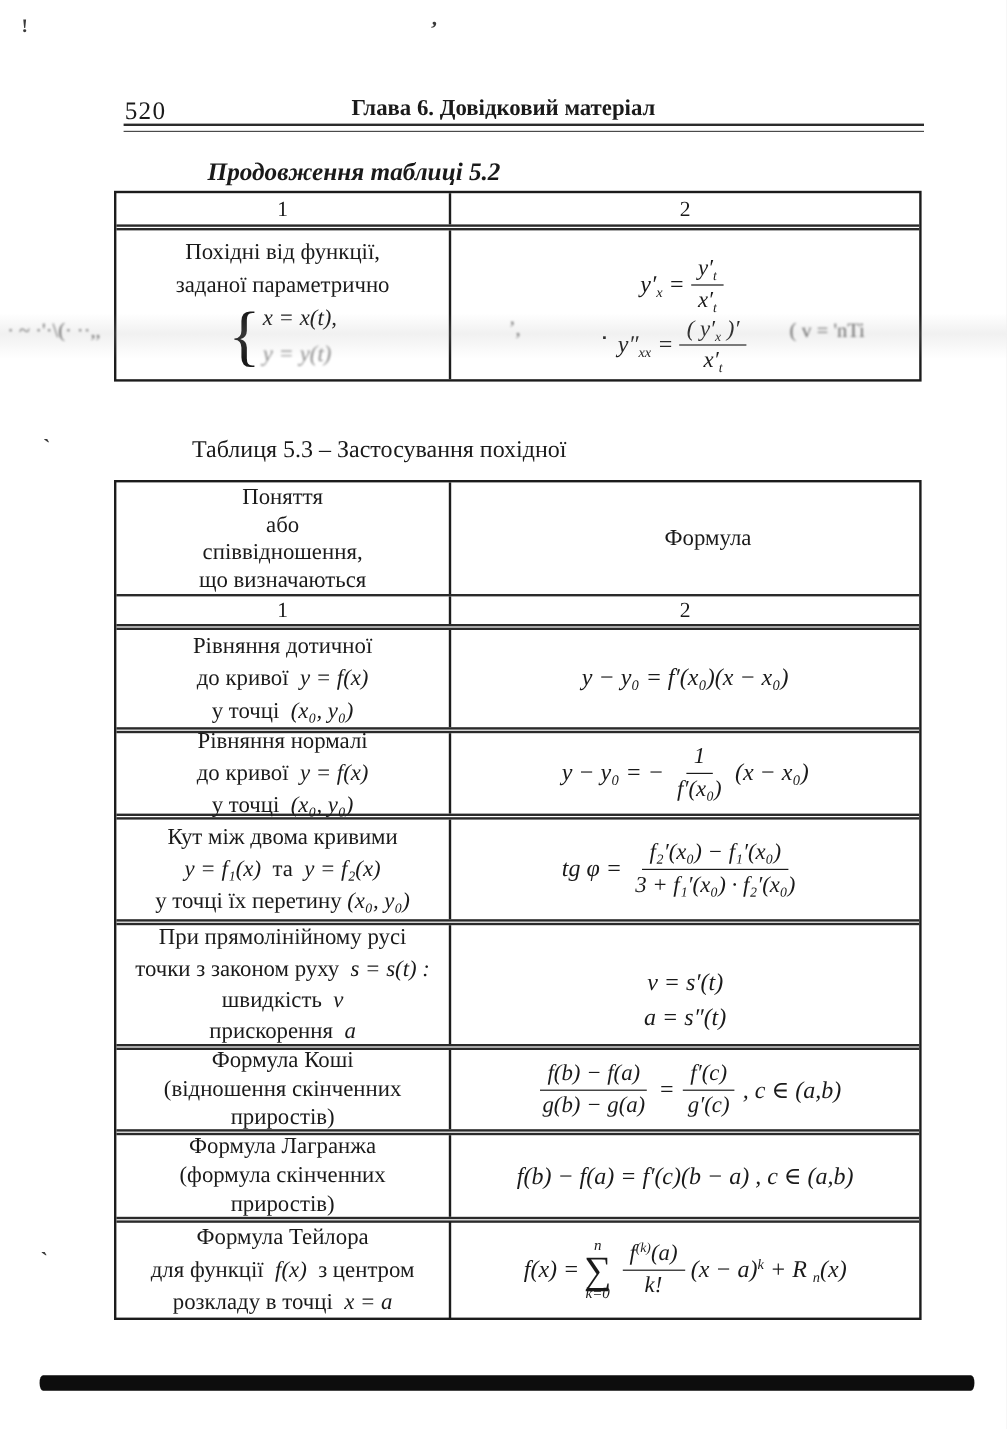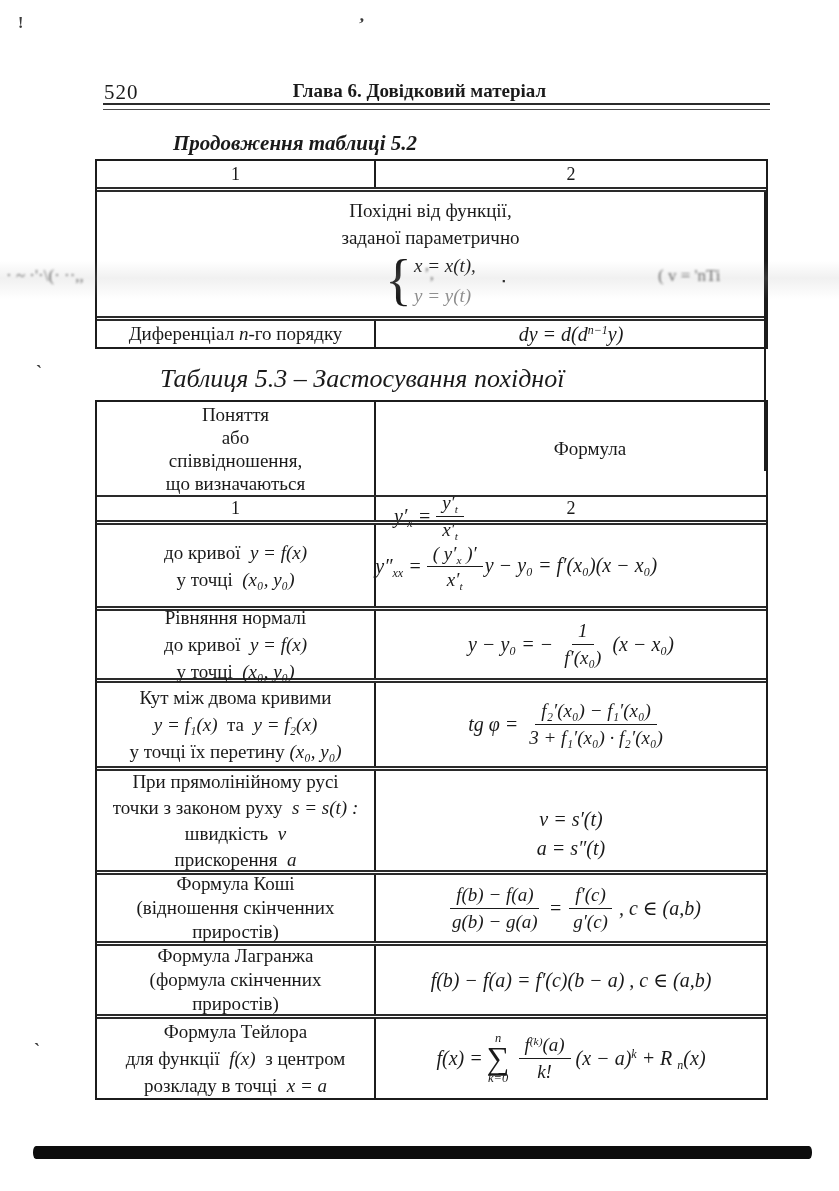--- a/index.html
+++ b/index.html
@@ -16,21 +16,21 @@
   sub{vertical-align:-0.35em;}
 
   
   .pgnum{left:104px;top:80px;font-size:21px;letter-spacing:1px;}
   .chap{left:0;top:80px;width:839px;text-align:center;font-size:19px;font-weight:bold;}
   .hdrule{left:103px;top:103px;width:667px;height:4px;
     border-top:2.5px solid #2b2b2b;border-bottom:1.5px solid #4a4a4a;}
 
   
   .cap52{left:173px;top:131px;font-size:21px;font-style:italic;font-weight:bold;}
-  .cap53{left:160px;top:364px;font-size:26px;font-style:italic;}
+  .cap53{left:160px;top:364px;font-size:20px;}
 
   
   .tbl{position:absolute;left:95px;width:673px;border:2.4px solid #1c1c1c;box-sizing:border-box;background:transparent;}
   .row{display:flex;box-sizing:border-box;}
   .sep{border-top:2.4px solid #2a2a2a;}
   .sepd{border-top:5px double #2a2a2a;}
   .cl{flex:0 0 279px;border-right:2.2px solid #1c1c1c;box-sizing:border-box;
       display:flex;flex-direction:column;justify-content:center;align-items:center;
       text-align:center;font-size:19px;line-height:27px;}
   .cr{flex:1;display:flex;flex-direction:column;justify-content:center;align-items:center;
@@ -77,21 +77,21 @@
 
   <div class="abs cap52">Продовження таблиці 5.2</div>
 
   <div class="tbl" style="top:159px;">
 
     <div class="row" style="height:26px;">
       <div class="cl colhead">1</div>
       <div class="cr colhead2">2</div>
     </div>
 
-    <div class="row sepd" style="height:129px;flex-direction:column;">
+    <div class="row sepd" style="height:129px;">
       <div class="cl" style="justify-content:flex-start;padding-top:5px;">
         <div>Похідні від функції,</div>
         <div>заданої параметрично</div>
         <div class="brace-group">
           <span class="brace">{</span>
           <span class="syslines math">
             <span>x = x(t),</span>
             <span class="faded">y = y(t)</span>
           </span>
         </div>
@@ -107,28 +107,20 @@
         <div class="fline math">
           <span><span>y″</span><sub>xx</sub> <span>=</span></span>
           <span class="frac">
             <span class="num"><span>( y′</span><sub>x</sub><span> )′</span></span>
             <span class="den"><span>x′</span><sub>t</sub></span>
           </span>
         </div>
       </div>
     </div>
 
-    <div class="row sepd" style="height:31px;">
-      <div class="cl" style="line-height:normal;">
-        <div><span>Диференціал</span>&nbsp;<span class="math">n</span><span>-го порядку</span></div>
-      </div>
-      <div class="cr math">
-        <div><span>dy = d(d</span><sup>n−1</sup><span>y)</span></div>
-      </div>
-    </div>
   </div>
 
   <div class="abs band"></div>
   <span class="abs garb" style="left:6px;top:266px;">· ~ ·'·\(·  ··,,</span>
   <span class="abs garb" style="left:424px;top:264px;">ʼ,</span>
   <span class="abs bullet" style="left:502px;top:276px;">▪</span>
   <span class="abs garb" style="left:658px;top:266px;">( v = 'nTi</span>
 
   <div class="abs cap53">Таблиця 5.3 – Застосування похідної</div>
 
@@ -146,20 +138,21 @@
       </div>
     </div>
 
     <div class="row sep" style="height:25px;">
       <div class="cl colhead">1</div>
       <div class="cr colhead2">2</div>
     </div>
 
     <div class="row sepd" style="height:86px;">
       <div class="cl">
+        <div>Рівняння дотичної</div>
         <div><span>до кривої</span>&nbsp; <span class="math">y = f(x)</span></div>
         <div><span>у точці</span>&nbsp; <span class="math">(x₀, y₀)</span></div>
       </div>
       <div class="cr math">
         <div>y − y₀ = f′(x₀)(x − x₀)</div>
       </div>
     </div>
 
     <div class="row sepd" style="height:72px;">
       <div class="cl">

